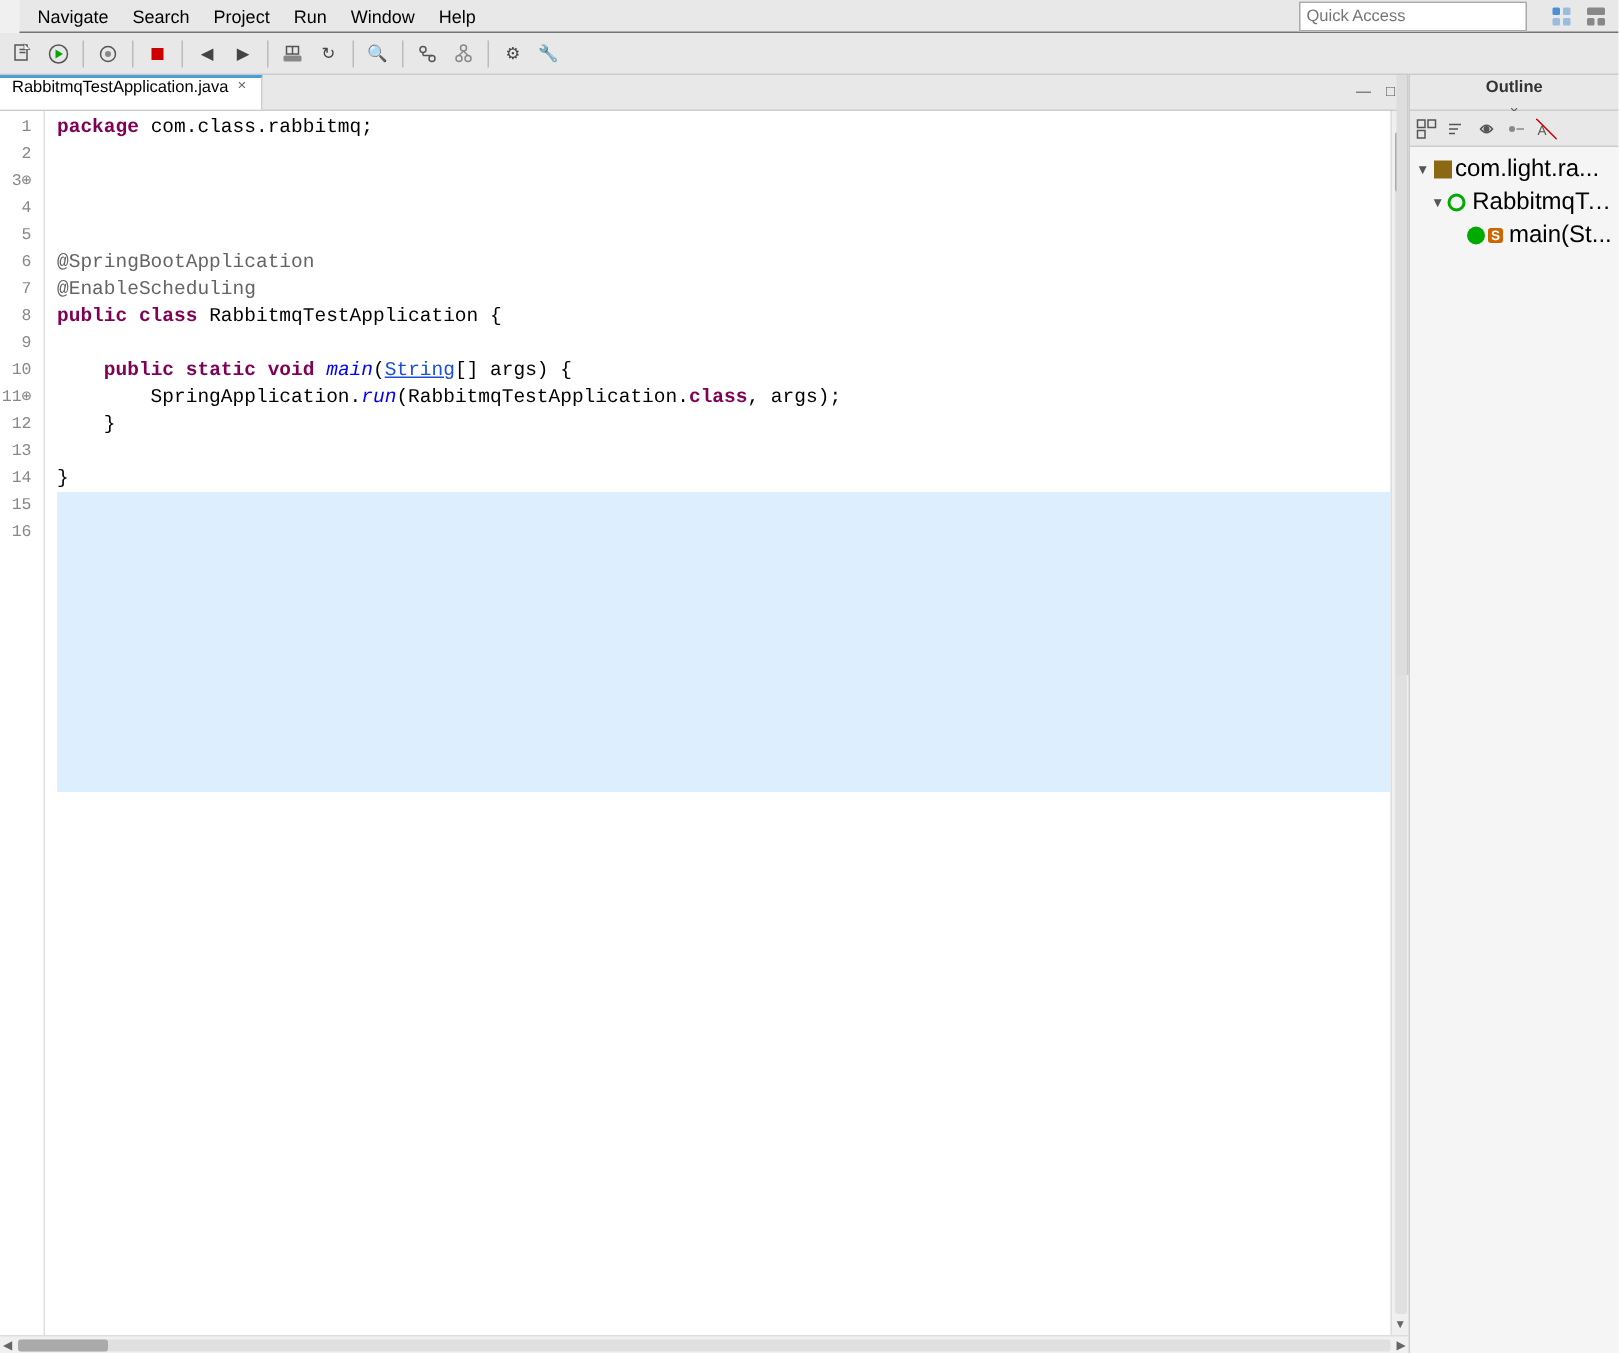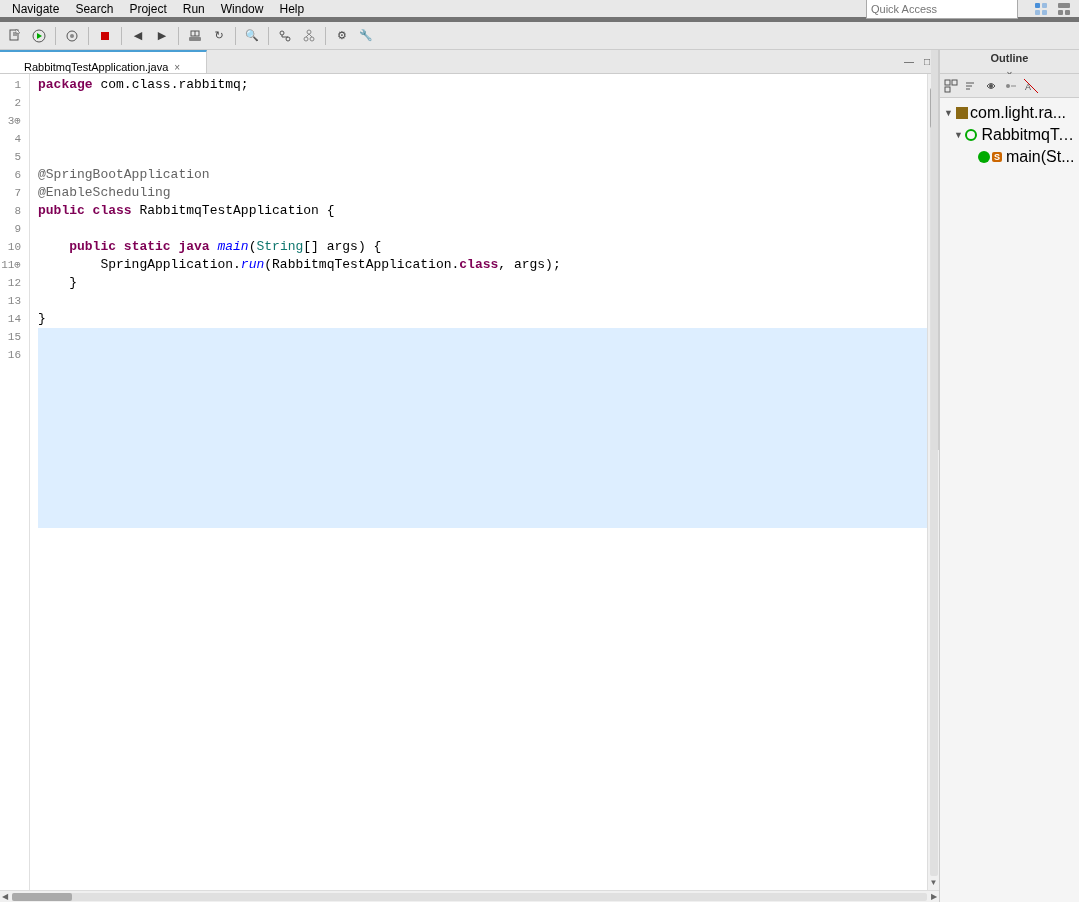--- a/index.html
+++ b/index.html
@@ -8,25 +8,26 @@
       font-size: 12px;
       background: #f0f0f0;
       overflow: hidden;
       width: 1079px;
       height: 902px;
     }
 
     
     .menu-bar {
       background: #e8e8e8;
-      border-bottom: 5px solid #737373;
+      border-bottom: 1px solid #737373;
       display: flex;
       align-items: center;
       height: 22px;
       padding: 0 4px;
+      margin-left: 13px;
     }
     .menu-item {
       padding: 2px 8px;
       cursor: pointer;
       font-size: 12px;
       color: #000;
     }
 
     
     .toolbar {
@@ -98,22 +99,22 @@
     
     .tab-bar {
       display: flex;
       align-items: stretch;
       background: #e8e8e8;
       border-bottom: 1px solid #ccc;
       height: 24px;
     }
     .tab {
       display: flex;
-      align-items: flex-end;
-      padding: 0 24px;
+      align-items: flex-start;
+      padding: 0 8px;
       border-right: 1px solid #ccc;
       background: #fff;
       font-size: 11px;
       cursor: pointer;
       gap: 4px;
       border-top: 2px solid #4a9fd4;
     }
     .tab-close {
       font-size: 10px;
       color: #666;
@@ -171,21 +172,21 @@
     .code-line {
       min-height: 18px;
       white-space: pre;
     }
     .code-line.highlighted {
       background: #ddeeff;
     }
     
     .kw { color: #7f0055; font-weight: bold; }
     .ann { color: #646464; }
-    .type { color: #0f766e; }
+    .type { color: #1d4ed8; text-decoration: underline; }
     .method { color: #0000ff; font-style: italic; }
     .normal { color: #000; }
 
     
     .editor-scroll {
       width: 12px;
       background: #f0f0f0;
       border-left: 1px solid #ddd;
       display: flex;
       flex-direction: column;
@@ -501,21 +502,21 @@
         <div class="code-content">
           <div class="code-line"><span class="kw">package </span><span class="normal">com.class.rabbitmq;</span></div>
           <div class="code-line">&nbsp;</div>
           <div class="code-line">&nbsp;</div>
           <div class="code-line">&nbsp;</div>
           <div class="code-line">&nbsp;</div>
           <div class="code-line"><span class="ann">@SpringBootApplication</span></div>
           <div class="code-line"><span class="ann">@EnableScheduling</span></div>
           <div class="code-line"><span class="kw">public </span><span class="kw">class </span><span class="normal">RabbitmqTestApplication {</span></div>
           <div class="code-line">&nbsp;</div>
-          <div class="code-line"><span class="normal">    </span><span class="kw">public </span><span class="kw">static </span><span class="kw">java </span><span class="method">main</span><span class="normal">(</span><span class="type">String</span><span class="normal">[] args) {</span></div>
+          <div class="code-line"><span class="normal">    </span><span class="kw">public </span><span class="kw">static </span><span class="kw">void </span><span class="method">main</span><span class="normal">(</span><span class="type">String</span><span class="normal">[] args) {</span></div>
           <div class="code-line"><span class="normal">        SpringApplication.</span><span class="method">run</span><span class="normal">(RabbitmqTestApplication.</span><span class="kw">class</span><span class="normal">, args);</span></div>
           <div class="code-line"><span class="normal">    }</span></div>
           <div class="code-line">&nbsp;</div>
           <div class="code-line"><span class="normal">}</span></div>
           <div class="code-line highlighted empty-lines" style="height: 200px;">&nbsp;</div>
         </div>
 
         <div class="editor-scroll">
           <div class="scroll-arrow">▲</div>
           <div class="scroll-track">

